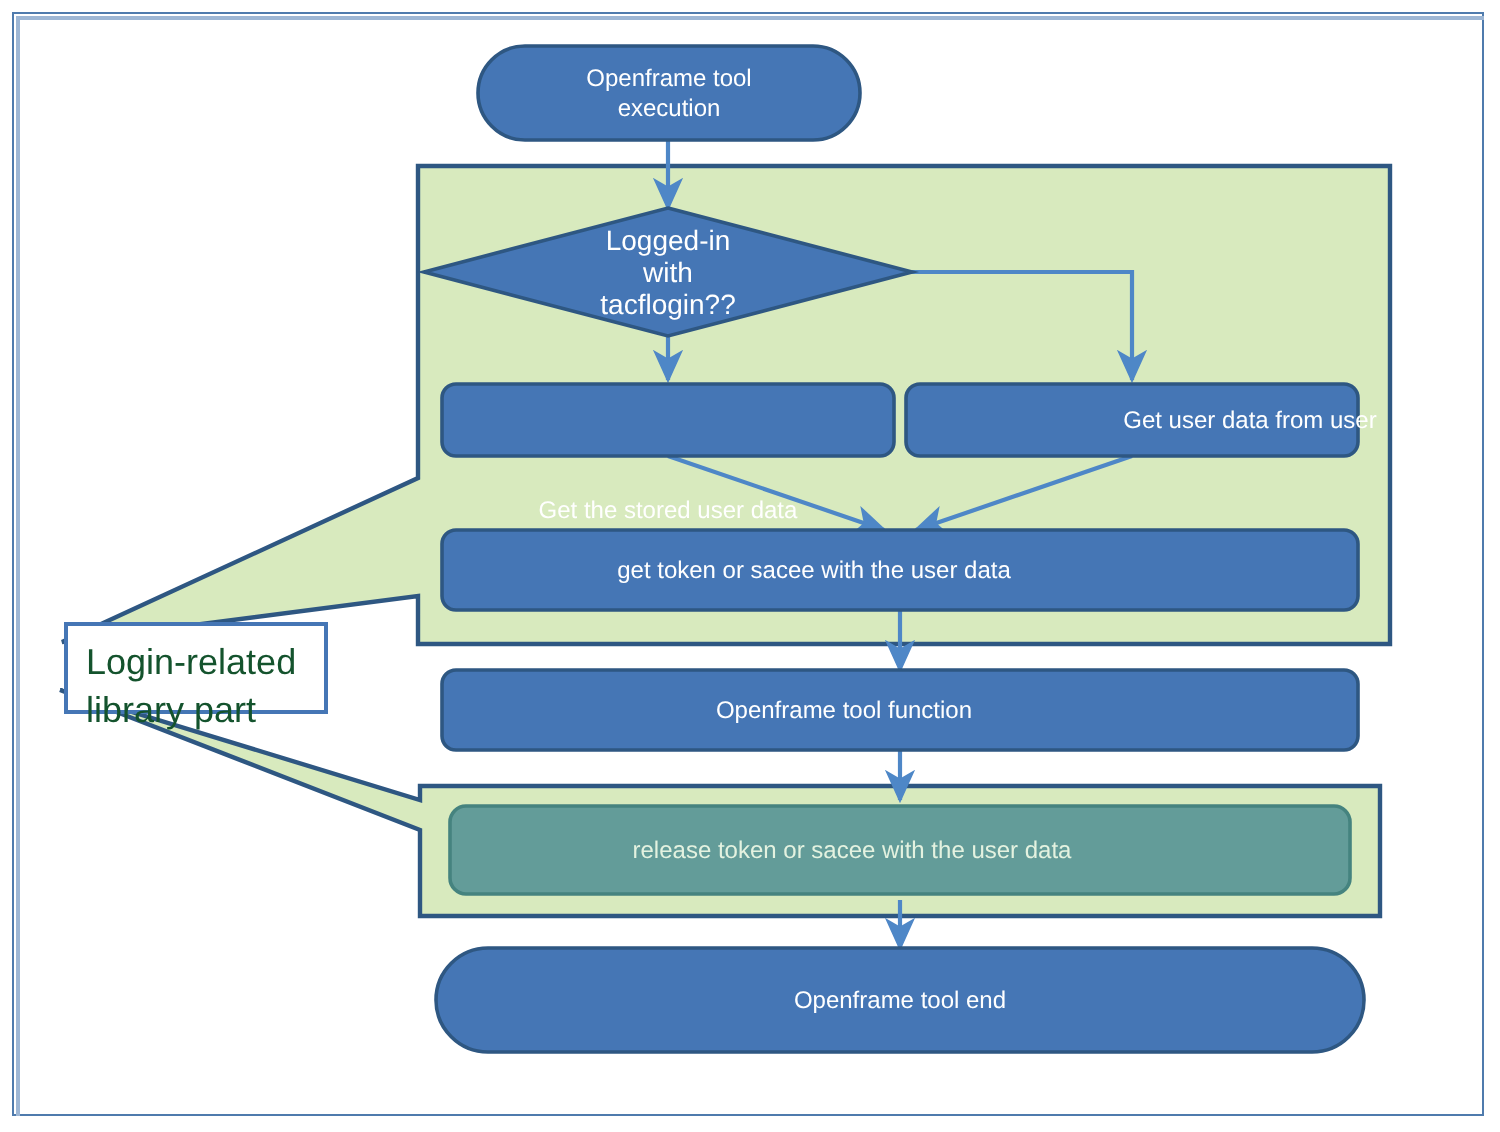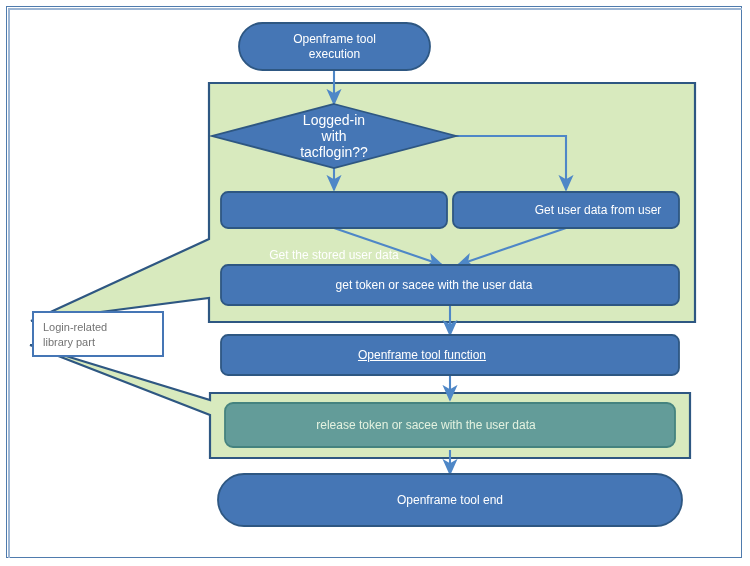--- a/index.html
+++ b/index.html
@@ -62,22 +62,22 @@
   }
   .node-label.diamond-text {
     font-size: 14px;
     line-height: 1.16;
   }
   .node-label.muted {
     color: #e4f2e0;
   }
   .callout-label {
     position: absolute;
-    color: #737373;
-    font-size: 11px;
+    color: #14532d;
+    font-size: 18px;
     line-height: 1.32;
     white-space: pre-line;
     text-align: left;
     pointer-events: none;
   }
 </style>
 </head>
 <body>
 
 <div id="canvas">
@@ -143,25 +143,25 @@
 
   <div class="node-label" style="left:239px; top:23px; width:191px; height:47px;">Openframe tool
 execution</div>
 
   <div class="node-label diamond-text" style="left:274px; top:106px; width:120px; height:60px;text-align:center;">Logged-in
 with
 tacflogin??</div>
 
   <div class="node-label" style="left:221px; top:192px; width:226px; height:36px;margin-top:45px;">Get the stored user data</div>
 
-  <div class="node-label" style="left:453px; top:192px; width:206px; height:36px;padding-left:42px;">Get user data from user</div>
+  <div class="node-label" style="left:480px; top:192px; width:206px; height:36px;padding-left:42px;">Get user data from user</div>
 
-  <div class="node-label" style="left:221px; top:265px; width:372px; height:40px;margin-left:27px;">get token or sacee with the user data</div>
+  <div class="node-label" style="left:221px; top:265px; width:372px; height:40px;">get token or sacee with the user data</div>
 
-  <div class="node-label" style="left:221px; top:335px; width:402px; height:40px;text-decoration:underline;">Openframe tool function</div>
+  <div class="node-label" style="left:221px; top:335px; width:402px; height:40px;">Openframe tool function</div>
 
   <div class="node-label muted" style="left:225px; top:403px; width:402px; height:44px;text-align:right;">release token or sacee with the user data</div>
 
   <div class="node-label" style="left:218px; top:474px; width:464px; height:52px;">Openframe tool end</div>
 
   <div class="callout-label" style="left:43px; top:320px; width:115px;">Login-related
 library part</div>
 
 </div>
 

